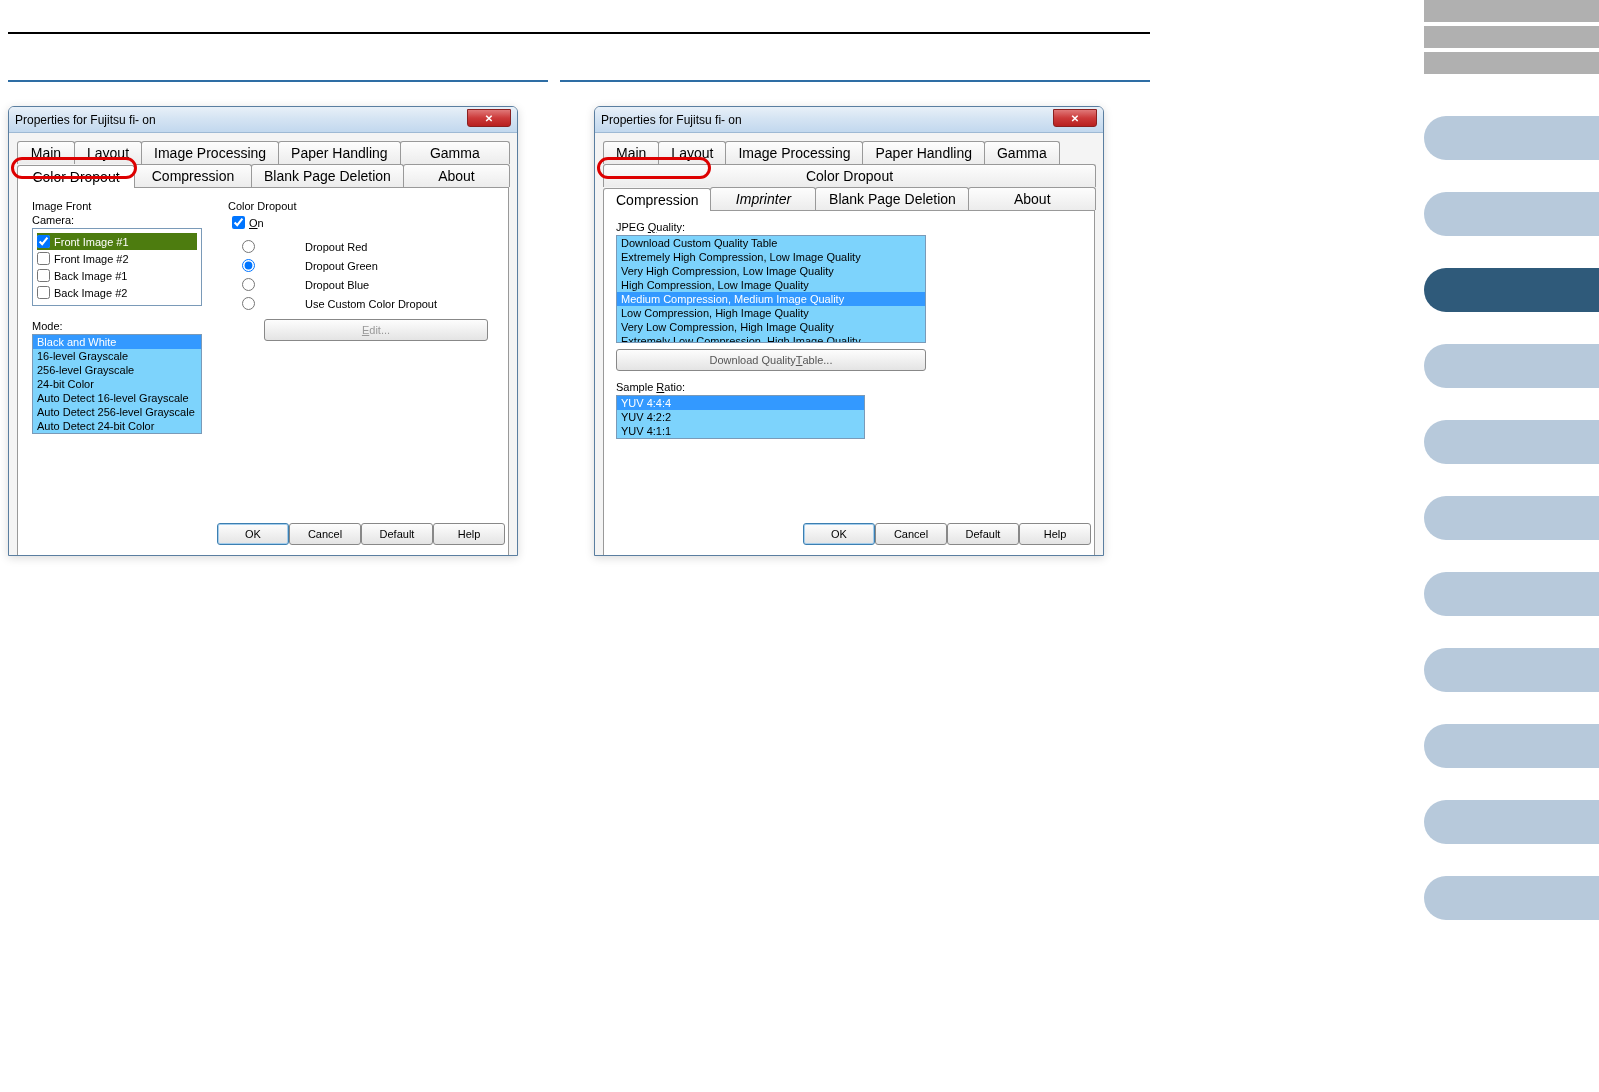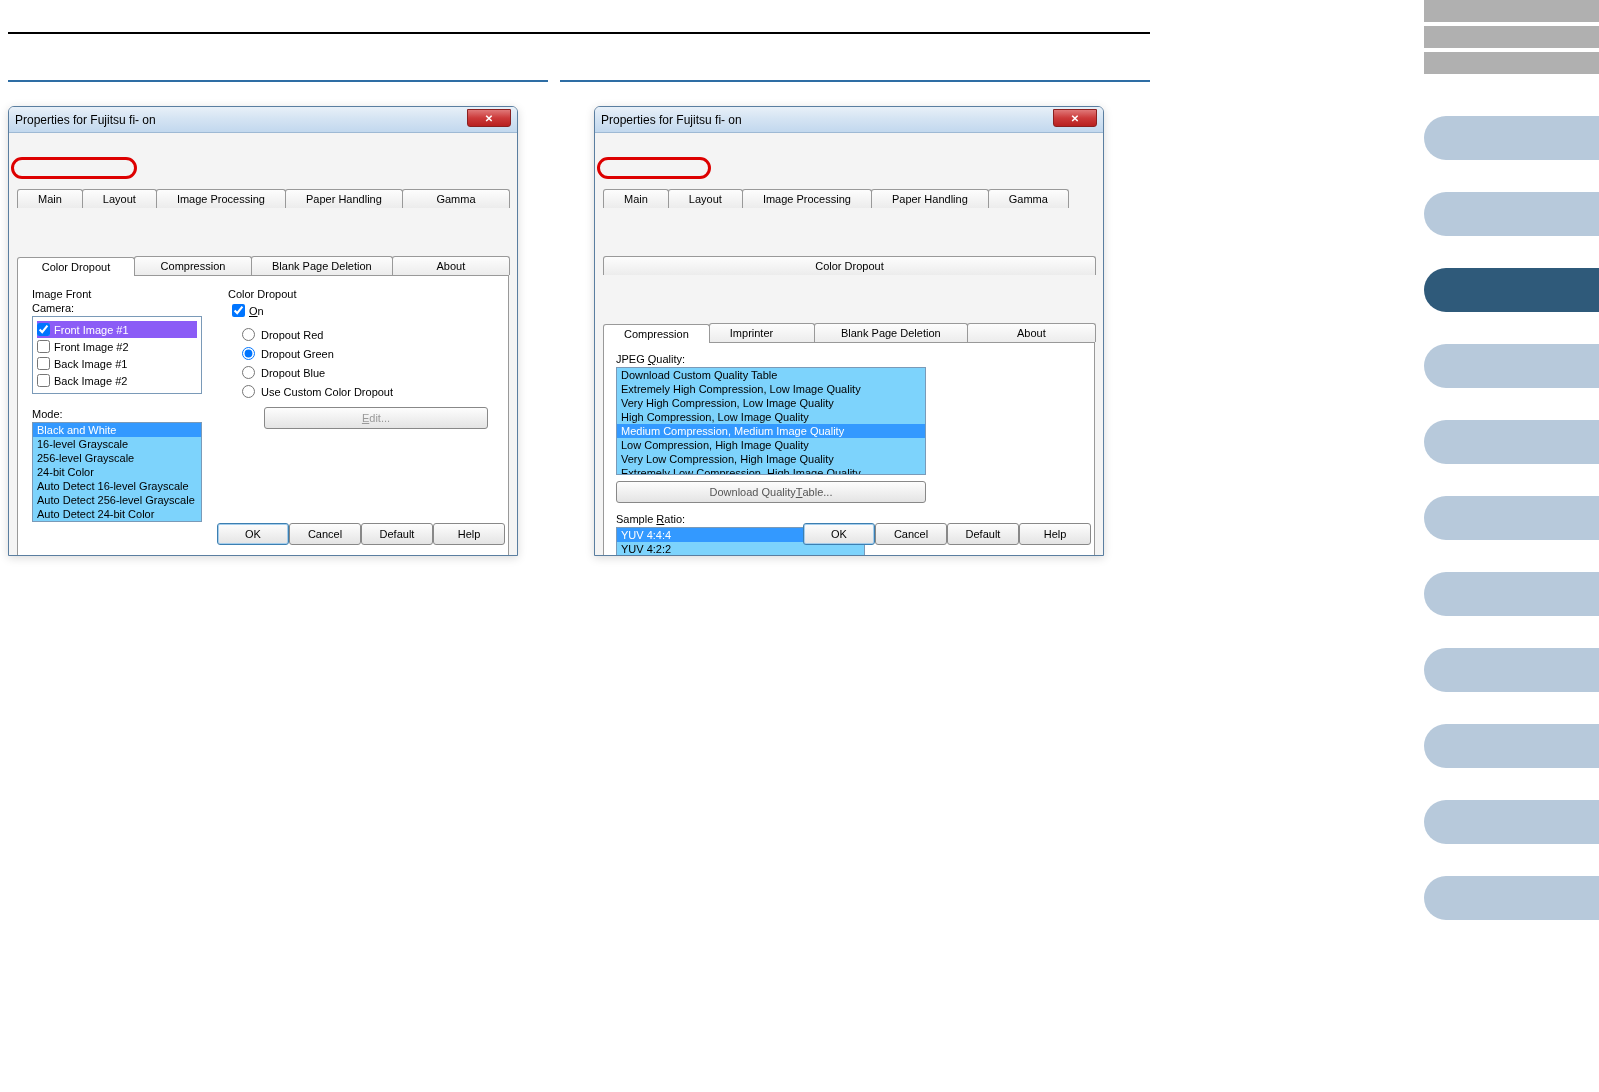--- a/index.html
+++ b/index.html
@@ -90,30 +90,29 @@
   }
   
   
   .tabs {
     display: flex;
     flex-wrap: wrap;
     border-bottom: 1px solid #999;
     background: #f4f4f4;
   }
   .tab {
-    padding: 3px 20px;
-    font-size: 11px;
+    padding: 3px 12px;
+    font-size: 14px;
     background: linear-gradient(to bottom, #fdfdfd, #ececec);
     border: 1px solid #999;
     border-bottom: none;
     margin-right: -1px;
     border-radius: 3px 3px 0 0;
     cursor: default;
     white-space: nowrap;
-    margin-top: 48px;
   }
   .tab.active {
     background: #fff;
     position: relative;
     top: 1px;
   }
   .tab-highlight {
     position: absolute;
     border: 3px solid #d00;
     border-radius: 14px;
@@ -154,29 +153,30 @@
     padding: 4px;
   }
   .check-item {
     display: flex;
     align-items: center;
     padding: 2px 0;
     font-size: 11px;
   }
   .check-item input { margin: 0 4px 0 0; }
   .check-item.selected {
-    background: #8b5cf6;
+    background: #4d7c0f;
     color: #fff;
     align-items: center;
   }
   .radio-item {
     display: flex;
     align-items: center;
     padding: 3px 0 3px 14px;
     font-size: 11px;
+    gap: 44px;
   }
   .radio-item input { margin: 0 6px 0 0; }
   .chk-inline { display:flex; align-items:center; font-size:11px; padding:2px 0 8px 4px;}
   .chk-inline input { margin:0 4px 0 0;}
   
   
   .button-row {
     position: absolute;
     bottom: 10px;
     right: 12px;
@@ -352,21 +352,21 @@
     <div class="tabs" style="border-bottom:none;">
       <div class="tab" style="flex:0 0 52px;text-align:center;">Main</div>
       <div class="tab" style="flex:0 0 52px;text-align:center;">Layout</div>
       <div class="tab" style="flex:0 0 104px;text-align:center;">Image Processing</div>
       <div class="tab" style="flex:0 0 96px;text-align:center;">Paper Handling</div>
       <div class="tab" style="flex:0 0 58px;text-align:center;">Gamma</div>
       <div class="tab" style="flex:1;text-align:center;">Color Dropout</div>
     </div>
     <div class="tabs">
       <div class="tab active" style="flex:0 0 106px;text-align:center;">Compression</div>
-      <div class="tab" style="flex:0 0 106px;text-align:left;">Imprinter</div>
+      <div class="tab" style="flex:0 0 106px;text-align:center;font-style:italic;">Imprinter</div>
       <div class="tab" style="flex:0 0 154px;text-align:center;">Blank Page Deletion</div>
       <div class="tab" style="flex:1;text-align:center;">About</div>
     </div>
     <div class="tab-highlight" style="left:2px; top:24px; width:114px; height:22px;"></div>
 
     <div class="tab-content" style="padding:10px 12px;">
       <div class="group-label">JPEG <span class="underline">Q</span>uality:</div>
       <div class="listbox" style="width:310px; height:108px;">
         <div class="item">Download Custom Quality Table</div>
         <div class="item">Extremely High Compression, Low Image Quality</div>

